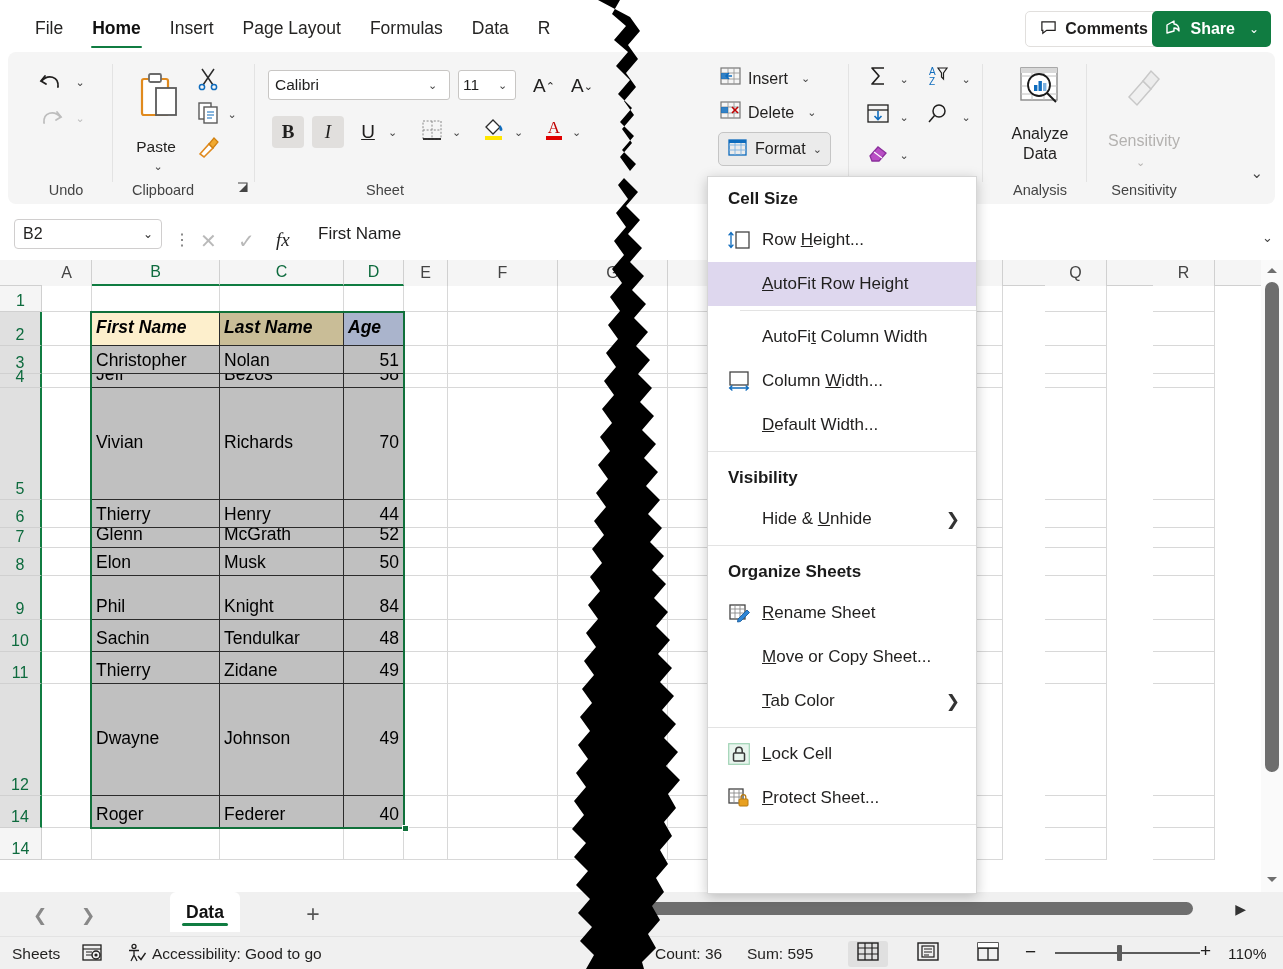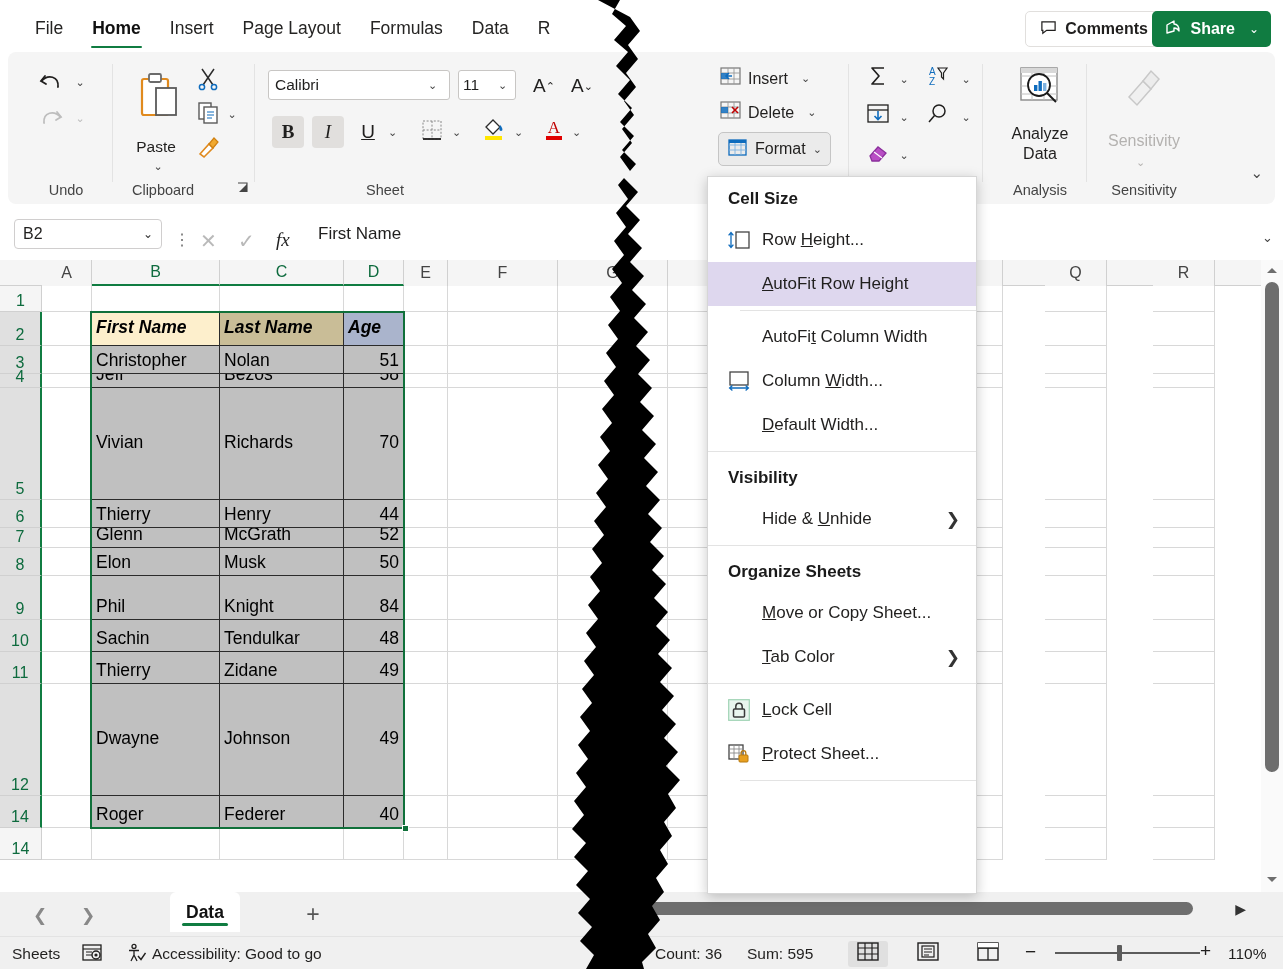--- a/index.html
+++ b/index.html
@@ -898,20 +898,30 @@
       <div class="menu-sep"></div>
       <div class="menu-head">Visibility</div>
       <div class="menu-item">
         <span class="mi-ic"></span>
         <span class="mi-lbl">Hide &amp; <span class="u">U</span>nhide</span>
         <span class="mi-arrow">❯</span>
       </div>
       <div class="menu-sep"></div>
       <div class="menu-head">Organize Sheets</div>
       <div class="menu-item">
+        <span class="mi-ic">
+          <svg width="22" height="20" viewBox="0 0 22 20">
+            <rect x="2" y="2" width="15" height="14" fill="none" stroke="#444" stroke-width="1.3"></rect>
+            <path d="M2 6h15M2 10h15M7 2v14M12 2v14" stroke="#8a8a8a" stroke-width="0.9"></path>
+            <path d="M10 16 L19 7 L21.5 9.5 L12.5 18.5 L9.5 19 Z" fill="#2f86d6" stroke="#1b5f9e" stroke-width="0.9"></path>
+          </svg>
+        </span>
+        <span class="mi-lbl"><span class="u">R</span>ename Sheet</span>
+      </div>
+      <div class="menu-item">
         <span class="mi-ic"></span>
         <span class="mi-lbl"><span class="u">M</span>ove or Copy Sheet...</span>
       </div>
       <div class="menu-item">
         <span class="mi-ic"></span>
         <span class="mi-lbl"><span class="u">T</span>ab Color</span>
         <span class="mi-arrow">❯</span>
       </div>
       <div class="menu-sep"></div>
       <div class="menu-item">

